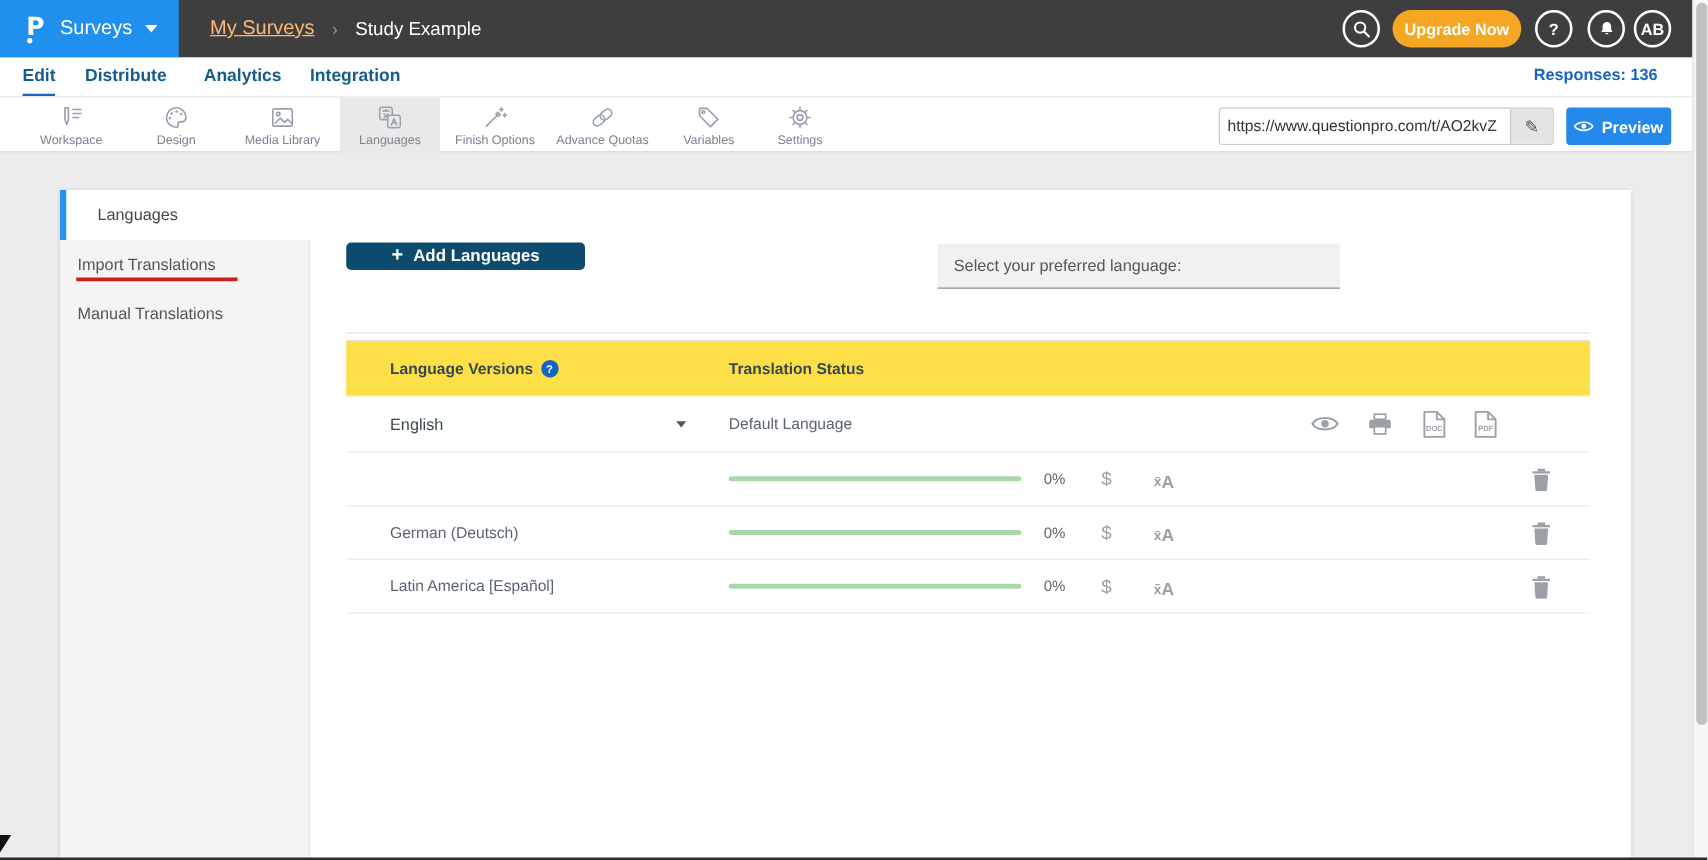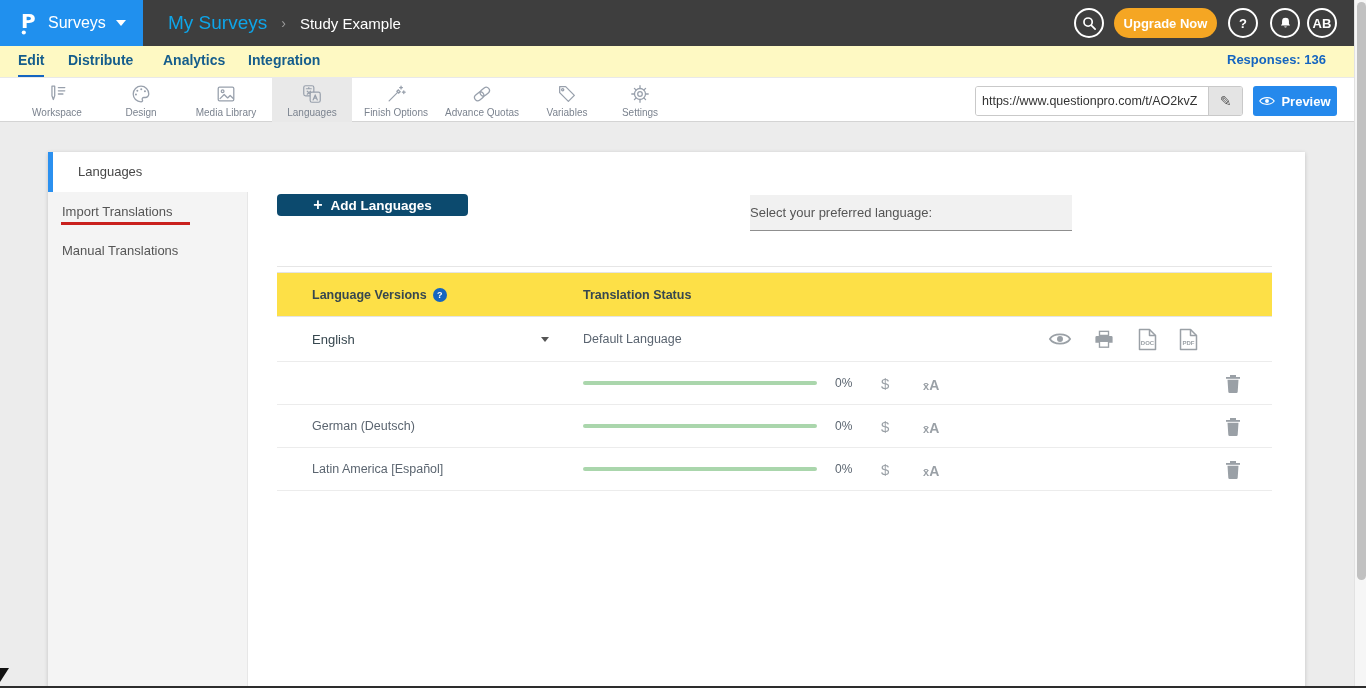--- a/index.html
+++ b/index.html
@@ -5,28 +5,28 @@
   * { margin:0; padding:0; box-sizing:border-box; }
   html,body { width:1366px; height:688px; overflow:hidden; }
   body { font-family:"Liberation Sans","DejaVu Sans",sans-serif; background:#ececec; position:relative; }
 
   
   #header { position:absolute; left:0; top:0; width:1354px; height:46px; background:#3e3e3e; }
   #brand { position:absolute; left:0; top:0; width:143px; height:46px; background:#2090ee; display:flex; align-items:center; padding-left:20px; cursor:pointer; }
   #brand .brand-label { color:#fff; font-size:16px; margin-left:9px; }
   .caret-down-white { width:0; height:0; border-left:5px solid transparent; border-right:5px solid transparent; border-top:6px solid #fff; margin-left:10px; }
   #breadcrumb { position:absolute; left:168px; top:0; height:46px; display:flex; align-items:center; gap:14px; }
-  #breadcrumb .bc-parent { color:#0ea5e9; font-size:19px; cursor:pointer; }
+  #breadcrumb .bc-parent { color:#fdba74; font-size:16px; cursor:pointer;text-decoration:underline; }
   #breadcrumb .bc-sep { color:#9b9b9b; font-size:14px; }
   #breadcrumb .bc-current { color:#fff; font-size:15px; }
   .hdr-circle { position:absolute; top:8px; width:30px; height:30px; border:2px solid #fff; border-radius:50%; display:flex; align-items:center; justify-content:center; color:#fff; font-weight:bold; font-size:13px; cursor:pointer; }
   #upgrade-btn { position:absolute; left:1114px; top:8px; width:103px; height:30px; background:#f5a623; border:none; border-radius:15px; color:#fff; font-weight:bold; font-size:13px; cursor:pointer; font-family:inherit; }
 
   
-  #nav { position:absolute; left:0; top:46px; width:1354px; height:31px; background:#fef9c3; }
+  #nav { position:absolute; left:0; top:46px; width:1354px; height:31px; background:#ffffff; }
   .nav-tab { position:absolute; top:0; height:31px; line-height:28px; font-size:14px; font-weight:600; color:#155d8c; cursor:pointer; }
   .nav-tab.active { border-bottom:2px solid #1565c0; }
   #responses { position:absolute; right:28px; top:0; height:31px; line-height:28px; font-size:13px; font-weight:600; color:#1565c0; }
 
   
   #toolbar { position:absolute; left:0; top:77px; width:1354px; height:45px; background:#fff; border-top:1px solid #e9e9e9; border-bottom:1px solid #d4d4d4; }
   .tb-item { position:absolute; top:0; height:44px; display:flex; flex-direction:column; align-items:center; justify-content:center; gap:2px; cursor:pointer; }
   .tb-item.active { background:#e9e9e9; }
   .tb-item svg { display:block; }
   .tb-label { font-size:10px; color:#7b838f; white-space:nowrap; }
@@ -39,21 +39,21 @@
   #card { position:absolute; left:48px; top:152px; width:1257px; height:536px; background:#fff; box-shadow:0 1px 4px rgba(0,0,0,.18); }
   #side { position:absolute; left:0; top:0; width:200px; height:100%; background:#f4f4f4; border-right:1px solid #e7e7e7; }
   #side-active { position:absolute; left:0; top:0; width:200px; height:40px; background:#fff; border-left:5px solid #2b90ef; line-height:40px; padding-left:25px; font-size:13px; color:#474747; cursor:pointer; }
   .side-item { position:absolute; left:14px; font-size:13px; color:#555; cursor:pointer; }
   #red-underline { position:absolute; left:13px; top:70px; width:129px; height:3px; background:#c9201d; }
 
   
   #add-btn { position:absolute; left:229px; top:42px; width:191px; height:22px; background:#0c4a6e; border:none; border-radius:4px; color:#fff; font-size:13.5px; font-weight:bold; cursor:pointer; font-family:inherit; }
   #add-btn .plus { font-size:16px; font-weight:bold; margin-right:8px; }
   #screener-label { position:absolute; left:576px; top:52px; width:310px; text-align:right; font-size:13px; color:#4a4a4a; }
-  #screener-select { position:absolute; left:702px; top:43px; width:322px; height:36px; background:#f1f1f1; border-bottom:1px solid #8f8f8f; line-height:35px; font-size:13px; color:#555; cursor:pointer; }
+  #screener-select { position:absolute; left:702px; top:43px; width:322px; height:36px; background:#f1f1f1; border-bottom:1px solid #8f8f8f; line-height:35px; padding-left:13px; font-size:13px; color:#555; cursor:pointer; }
   #tbl-divider { position:absolute; left:229px; top:114px; width:995px; height:1px; background:#e6e6e6; }
 
   
   #tbl { position:absolute; left:229px; top:120px; width:995px; }
   .t-head { position:relative; height:45px; background:#fde047; border-top:1px solid #e4e4e4; border-bottom:1px solid #e4e4e4; }
   .t-head .c1 { position:absolute; left:35px; top:0; line-height:44px; font-size:12.5px; font-weight:bold; color:#37474f; }
   .t-head .c2 { position:absolute; left:306px; top:0; line-height:44px; font-size:12.5px; font-weight:bold; color:#37474f; }
   .help-dot { display:inline-block; width:14px; height:14px; background:#1565c0; color:#fff; border-radius:50%; font-size:9px; font-weight:bold; text-align:center; line-height:14px; margin-left:6px; vertical-align:1px; cursor:pointer; }
   .t-row { position:relative; border-bottom:1px solid #ececec; }
   .t-row.default { height:45px; }

